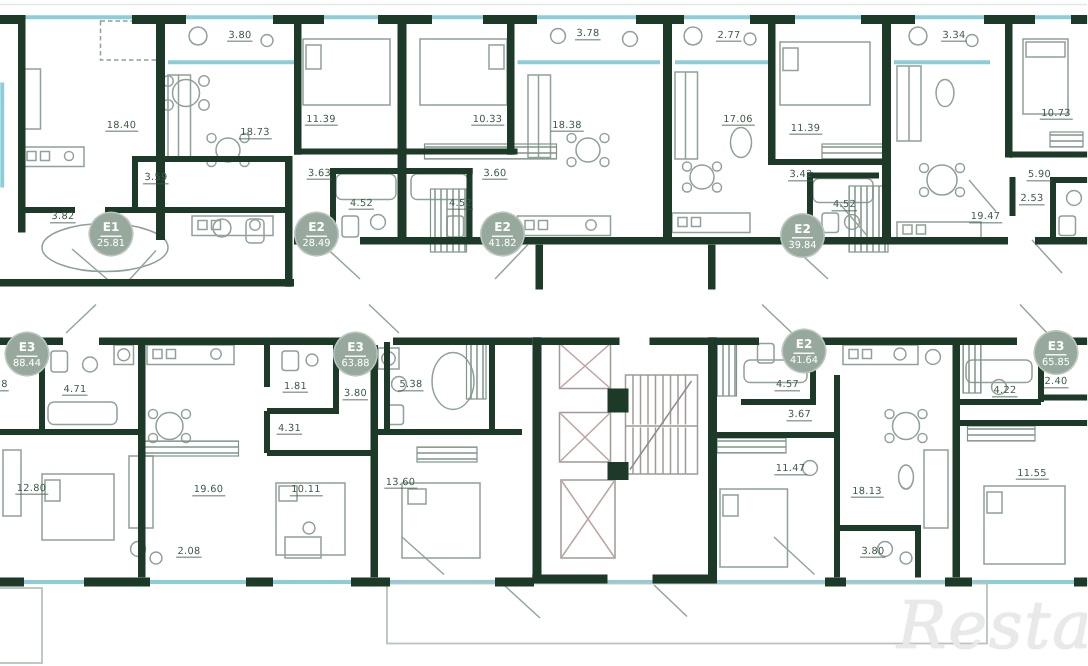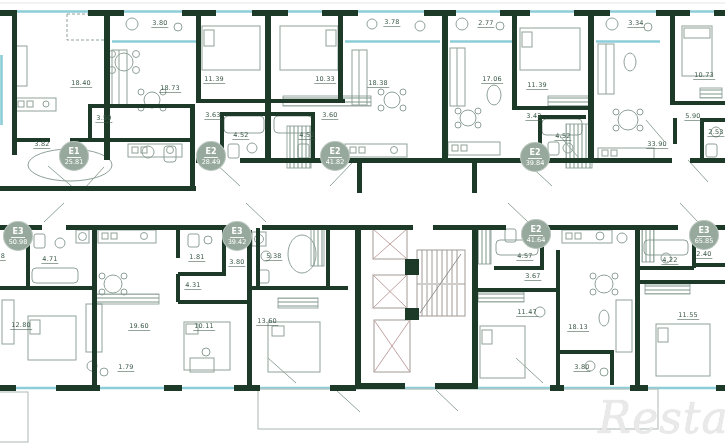--- a/index.html
+++ b/index.html
@@ -399,30 +399,30 @@
 <div class="rl" style="left:392px;top:23px">3.78</div>
 <div class="rl" style="left:378px;top:84px">18.38</div>
 <div class="rl" style="left:486px;top:24px">2.77</div>
 <div class="rl" style="left:492px;top:80px">17.06</div>
 <div class="rl" style="left:537px;top:86px">11.39</div>
 <div class="rl" style="left:534px;top:117px">3.42</div>
 <div class="rl" style="left:563px;top:137px">4.52</div>
 <div class="rl" style="left:636px;top:24px">3.34</div>
 <div class="rl" style="left:704px;top:76px">10.73</div>
 <div class="rl" style="left:693px;top:117px">5.90</div>
-<div class="rl" style="left:716px;top:133px">2.53</div>
-<div class="rl" style="left:657px;top:145px">33.90</div>
+<div class="rl" style="left:688px;top:133px">2.53</div>
+<div class="rl" style="left:657px;top:145px">19.47</div>
 <div class="rl" style="left:3px;top:257px">8</div>
 <div class="rl" style="left:50px;top:260px">4.71</div>
 <div class="rl" style="left:197px;top:258px">1.81</div>
 <div class="rl" style="left:193px;top:286px">4.31</div>
 <div class="rl" style="left:21px;top:326px">12.80</div>
 <div class="rl" style="left:139px;top:327px">19.60</div>
 <div class="rl" style="left:204px;top:327px">10.11</div>
-<div class="rl" style="left:126px;top:368px">1.79</div>
+<div class="rl" style="left:126px;top:368px">2.08</div>
 <div class="rl" style="left:237px;top:263px">3.80</div>
 <div class="rl" style="left:274px;top:257px">5.38</div>
 <div class="rl" style="left:267px;top:322px">13.60</div>
 <div class="rl" style="left:525px;top:257px">4.57</div>
 <div class="rl" style="left:533px;top:277px">3.67</div>
 <div class="rl" style="left:527px;top:313px">11.47</div>
 <div class="rl" style="left:578px;top:328px">18.13</div>
 <div class="rl" style="left:582px;top:368px">3.80</div>
 <div class="rl" style="left:670px;top:261px">4.22</div>
 <div class="rl" style="left:704px;top:255px">2.40</div>
@@ -444,26 +444,26 @@
   <span class="t2">41.82</span>
 </div>
 <div class="badge" style="left:535px;top:157px">
   <span class="t1">Е2</span>
   <span class="dv"></span>
   <span class="t2">39.84</span>
 </div>
 <div class="badge" style="left:18px;top:236px">
   <span class="t1">Е3</span>
   <span class="dv"></span>
-  <span class="t2">50.98</span>
+  <span class="t2">88.44</span>
 </div>
 <div class="badge" style="left:237px;top:236px">
   <span class="t1">Е3</span>
   <span class="dv"></span>
-  <span class="t2">39.42</span>
+  <span class="t2">63.88</span>
 </div>
 <div class="badge" style="left:536px;top:234px">
   <span class="t1">Е2</span>
   <span class="dv"></span>
   <span class="t2">41.64</span>
 </div>
 <div class="badge" style="left:704px;top:235px">
   <span class="t1">Е3</span>
   <span class="dv"></span>
   <span class="t2">65.85</span>

